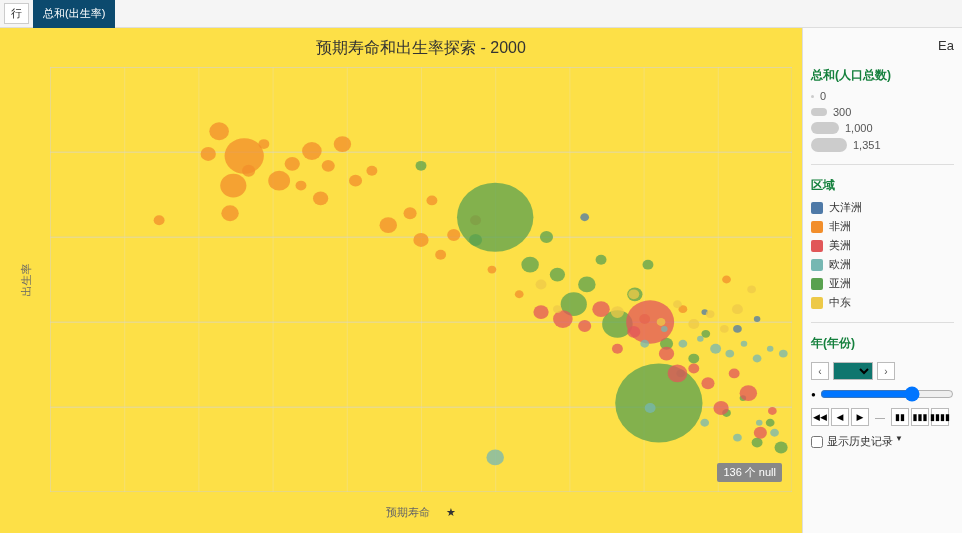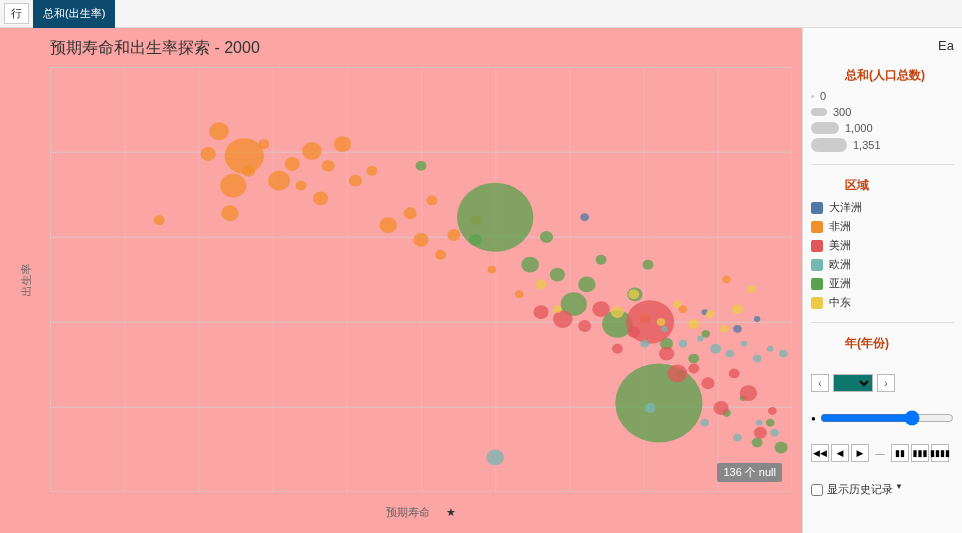--- a/index.html
+++ b/index.html
@@ -44,21 +44,22 @@
       display: flex;
       flex: 1;
       overflow: hidden;
     }
 
     
     .chart-area {
       flex: 1;
       position: relative;
       padding: 10px 10px 30px 50px;
-      background: #fca5a5;
+      background: #fde047;
+      text-align: center;
     }
 
     .chart-title {
       font-size: 16px;
       color: #333;
       margin-bottom: 8px;
       font-weight: normal;
     }
 
     .chart-container {
@@ -113,23 +114,22 @@
       padding: 10px 8px;
       display: flex;
       flex-direction: column;
       gap: 12px;
       overflow-y: auto;
     }
 
     .panel-section-title {
       font-size: 12px;
       font-weight: bold;
-      color: #c2410c;
+      color: #15803d;
       margin-bottom: 6px;
-      margin-left: 34px;
     }
 
     
     .bubble-legend {
       display: flex;
       flex-direction: column;
       gap: 4px;
     }
     .bubble-row {
       display: flex;
@@ -165,21 +165,21 @@
     }
     .legend-label {
       font-size: 11px;
       color: #333;
     }
 
     
     .year-control {
       display: flex;
       flex-direction: column;
-      gap: 16px;
+      gap: 4px;
     }
     .year-row {
       display: flex;
       align-items: center;
       gap: 4px;
     }
     .year-btn {
       width: 18px;
       height: 18px;
       background: #fff;

